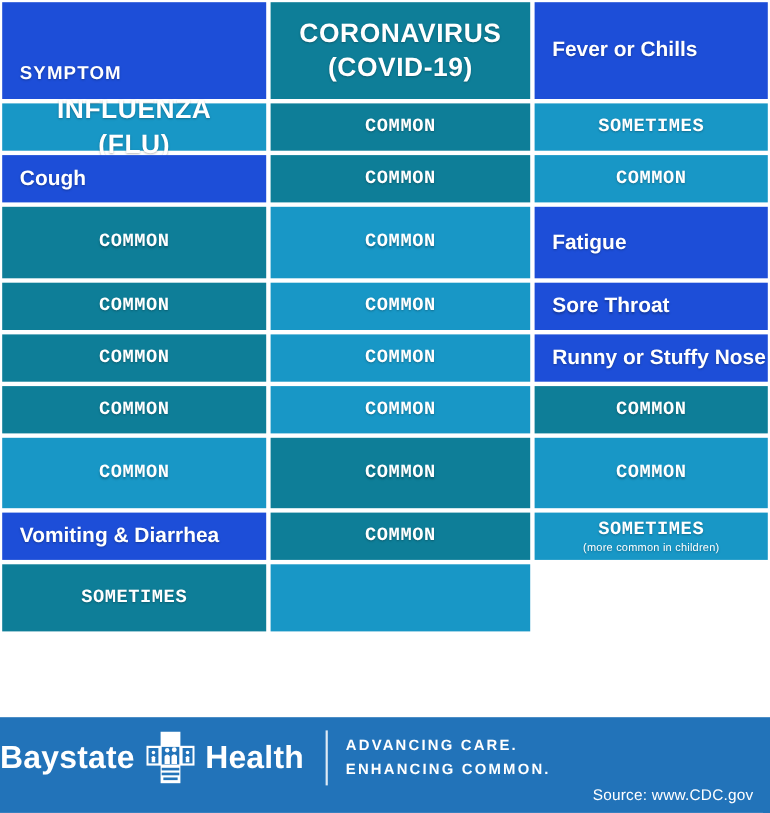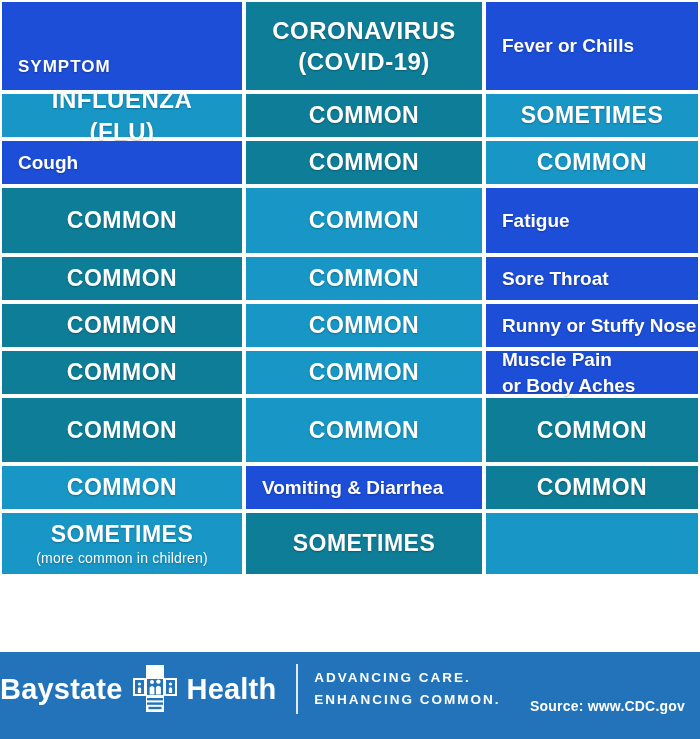--- a/index.html
+++ b/index.html
@@ -39,24 +39,24 @@
   }
   .value-header {
     font-size: 24px; line-height: 1.3; letter-spacing: 0.5px;
     white-space: pre-line;
   }
   .symptom-label {
     font-size: 19px; line-height: 1.35; font-weight: 600;
     white-space: pre-line;
   }
   .value-label {
-    font-size: 23px; font-weight: 600; letter-spacing: 0.5px;
+    font-size: 17px; font-weight: 600; letter-spacing: 0.5px; font-family: Liberation Mono, monospace;
   }
   .stacked { flex-direction: column; justify-content: center; }
-  .value-note { font-size: 14px; font-weight: normal; letter-spacing: 0.2px; margin-top: 2px; }
+  .value-note { font-size: 10px; font-weight: normal; letter-spacing: 0.2px; margin-top: 2px; }
 
   .footer {
     flex: 1 1 auto;
     margin-top: 4px;
     background: #2273b9;
     position: relative;
     display: flex; align-items: flex-start; justify-content: flex-start;
     color: #ffffff;
   }
   .lockup { display: flex; align-items: center; margin-top: 12px; }
@@ -64,22 +64,22 @@
   .logo-mark { margin: 0 10px; display: flex; align-items: center; }
   .logo-divider {
     width: 2px; height: 50px; background: rgba(255,255,255,0.85);
     margin: 0 16px 0 20px;
   }
   .tagline {
     font-size: 13.5px; font-weight: bold; letter-spacing: 2px;
     line-height: 1.65; white-space: pre-line; text-align: left;
   }
   .source {
-    position: absolute; right: 15px; bottom: 25px;
-    font-size: 14px; font-weight: bold; letter-spacing: 0.2px;
+    position: absolute; right: 15px; bottom: 9px;
+    font-size: 14px; font-weight: normal; letter-spacing: 0.2px;
   }
 </style>
 </head>
 <body>
 
 <div class="poster">
 
   <div class="grid">
 
     <div class="cell col-symptom symptom-header">SYMPTOM</div>
@@ -104,22 +104,20 @@
     <div class="cell col-flu value-label">COMMON</div>
 
     <div class="cell col-symptom symptom-label">Sore Throat</div>
     <div class="cell col-covid value-label">COMMON</div>
     <div class="cell col-flu value-label">COMMON</div>
 
     <div class="cell col-symptom symptom-label">Runny or Stuffy Nose</div>
     <div class="cell col-covid value-label">COMMON</div>
     <div class="cell col-flu value-label">COMMON</div>
 
-    <div class="cell col-symptom symptom-label">Muscle Pain
-or Body Aches</div>
     <div class="cell col-covid value-label">COMMON</div>
     <div class="cell col-flu value-label">COMMON</div>
 
     <div class="cell col-covid value-label">COMMON</div>
     <div class="cell col-flu value-label">COMMON</div>
 
     <div class="cell col-symptom symptom-label">Vomiting &amp; Diarrhea</div>
     <div class="cell col-covid value-label">COMMON</div>
     <div class="cell col-flu stacked">
       <span class="value-label">SOMETIMES</span>

